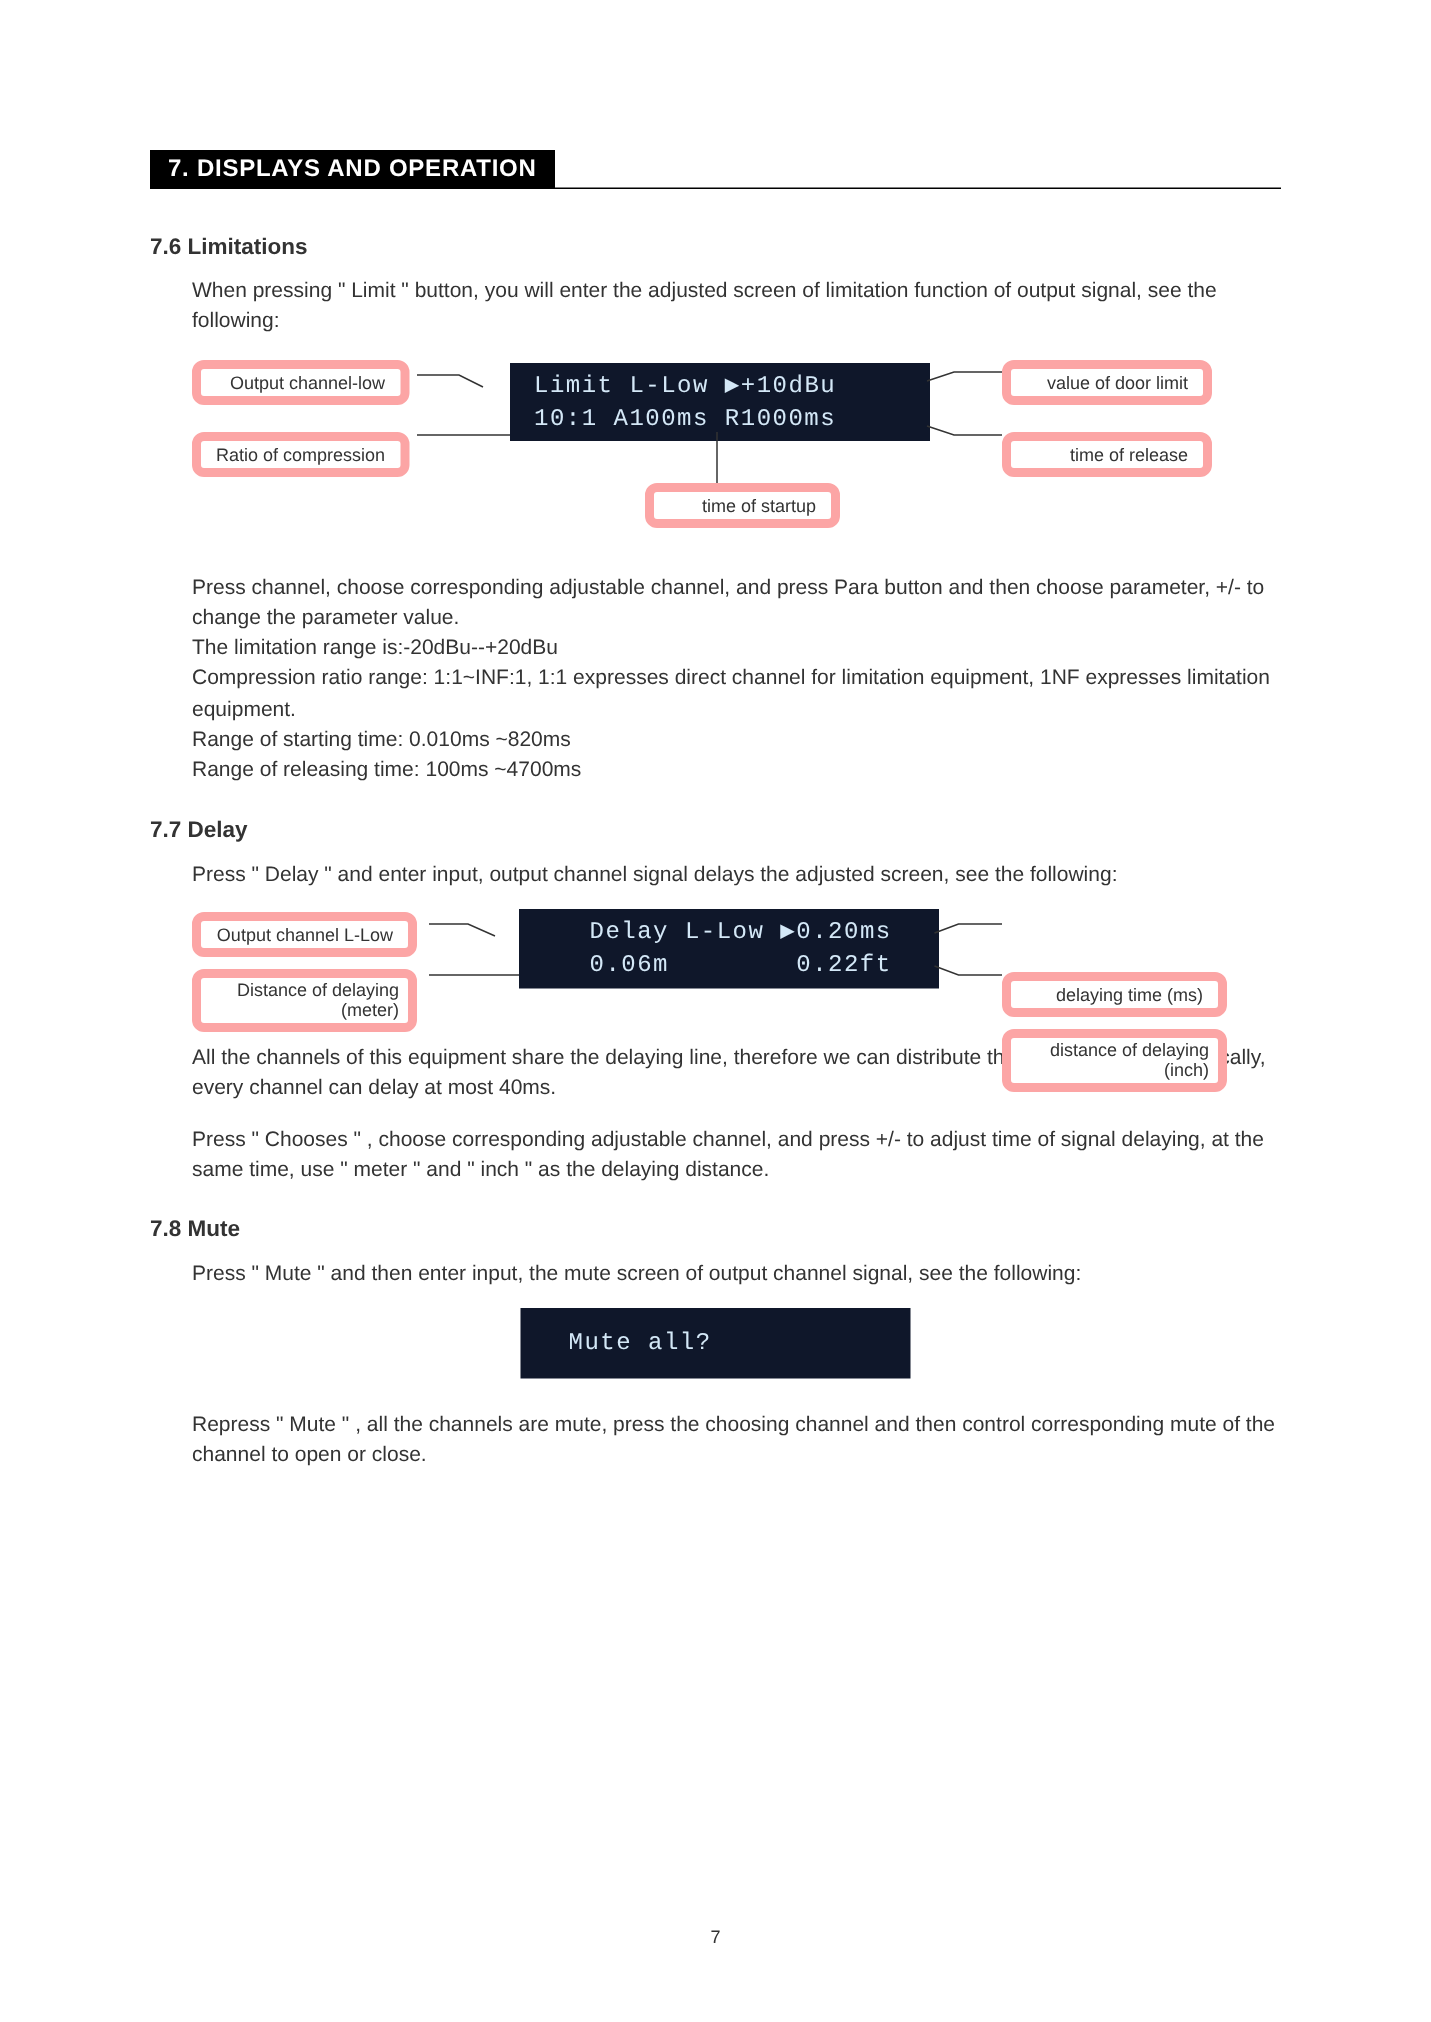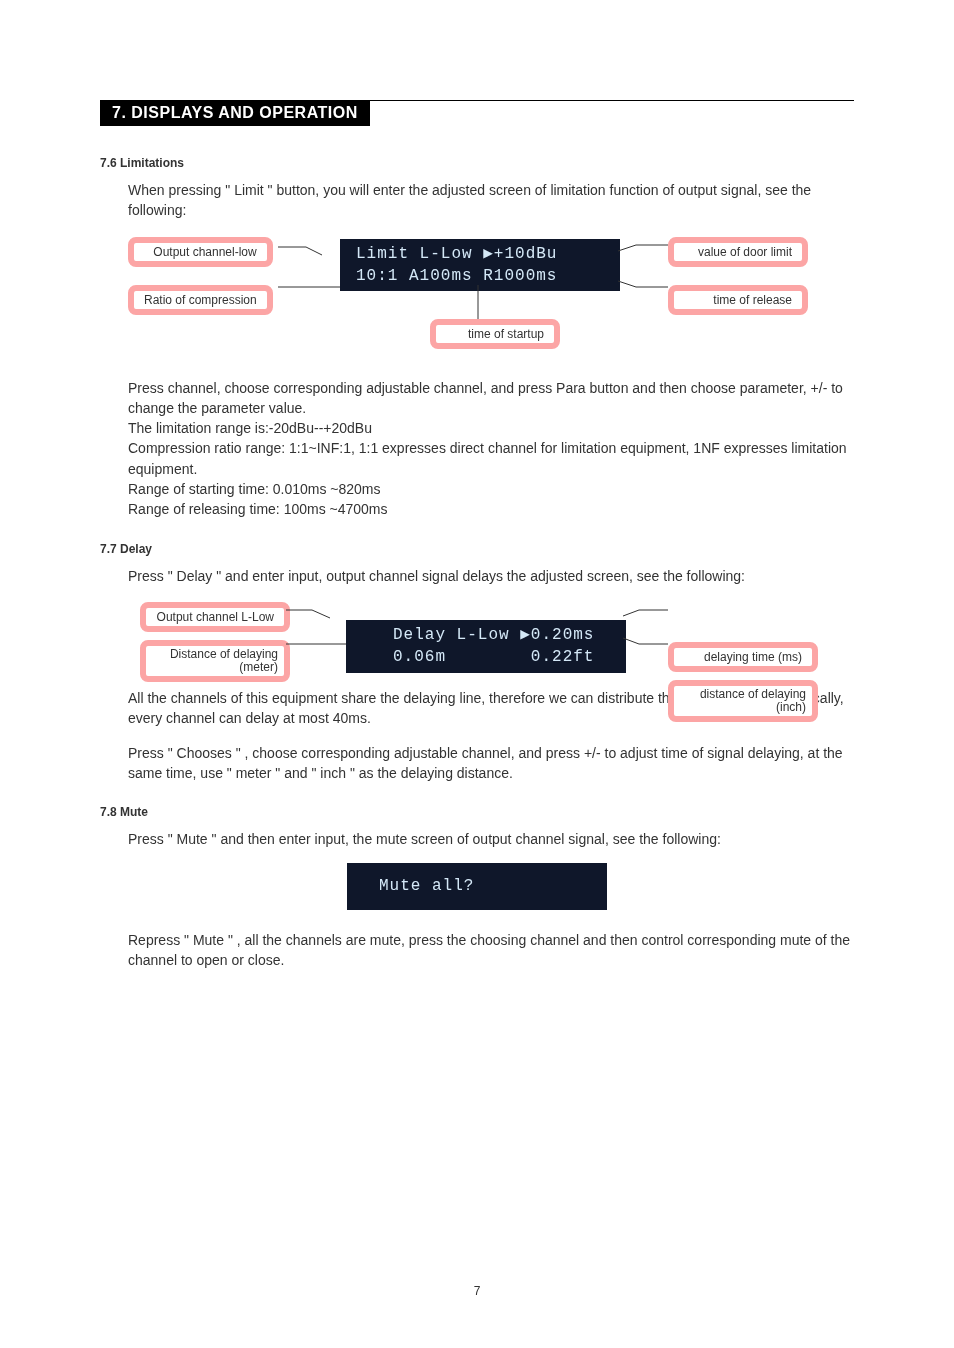--- a/index.html
+++ b/index.html
@@ -11,39 +11,39 @@
       width: 954px;
       height: 1348px;
       background: #fff;
       font-family: Arial, sans-serif;
       color: #333;
       padding: 100px 100px 40px 100px;
       position: relative;
     }
     .section-title-bar {
       display: flex;
-      align-items: flex-start;
+      align-items: flex-end;
       margin-bottom: 30px;
     }
     .section-title-box {
       background: #000;
       color: #fff;
       padding: 4px 12px;
       font-size: 16px;
       font-weight: bold;
       letter-spacing: 0.5px;
     }
     .section-hr {
       flex: 1;
       border: none;
       border-top: 1.5px solid #000;
       margin-left: 0;
     }
     .sub-title {
-      font-size: 12px;
+      font-size: 15px;
       font-weight: bold;
       margin-bottom: 10px;
       margin-top: 22px;
     }
     .body-text {
       font-size: 14px;
       line-height: 1.45;
       margin-left: 28px;
       margin-bottom: 14px;
     }
@@ -102,23 +102,23 @@
     .diag1 .lcd { position: absolute; left: 212px; top: 4px; }
     .diag1 .right-labels { position: absolute; left: 540px; top: 2px; }
     .diag1 .right-labels .label-box { margin-bottom: 18px; }
     .diag1 .bottom-label { position: absolute; left: 286px; top: 84px; margin-left: 16px; }
     .diag1 svg { position: absolute; }
 
     .diag2 {
       position: relative;
       height: 70px;
     }
-    .diag2 .left-labels { position: absolute; left: 12px; top: 2px; }
+    .diag2 .left-labels { position: absolute; left: 0; top: 2px; }
     .diag2 .left-labels .label-box { margin-bottom: 8px; min-width:150px;}
-    .diag2 .lcd { position: absolute; left: 218px; top: 20px; padding-left: 47px; }
+    .diag2 .lcd { position: absolute; left: 218px; top: 0; padding-left: 47px; }
     .diag2 .right-labels { position: absolute; left: 540px; top: 2px; margin-top: 40px; }
     .diag2 .right-labels .label-box { margin-bottom: 8px; min-width:150px;}
     .diag2 svg { position: absolute; }
 
     .diag3 {
       display: flex;
       justify-content: center;
       margin-left: 0;
       margin-top: 10px;
       margin-bottom: 20px;

